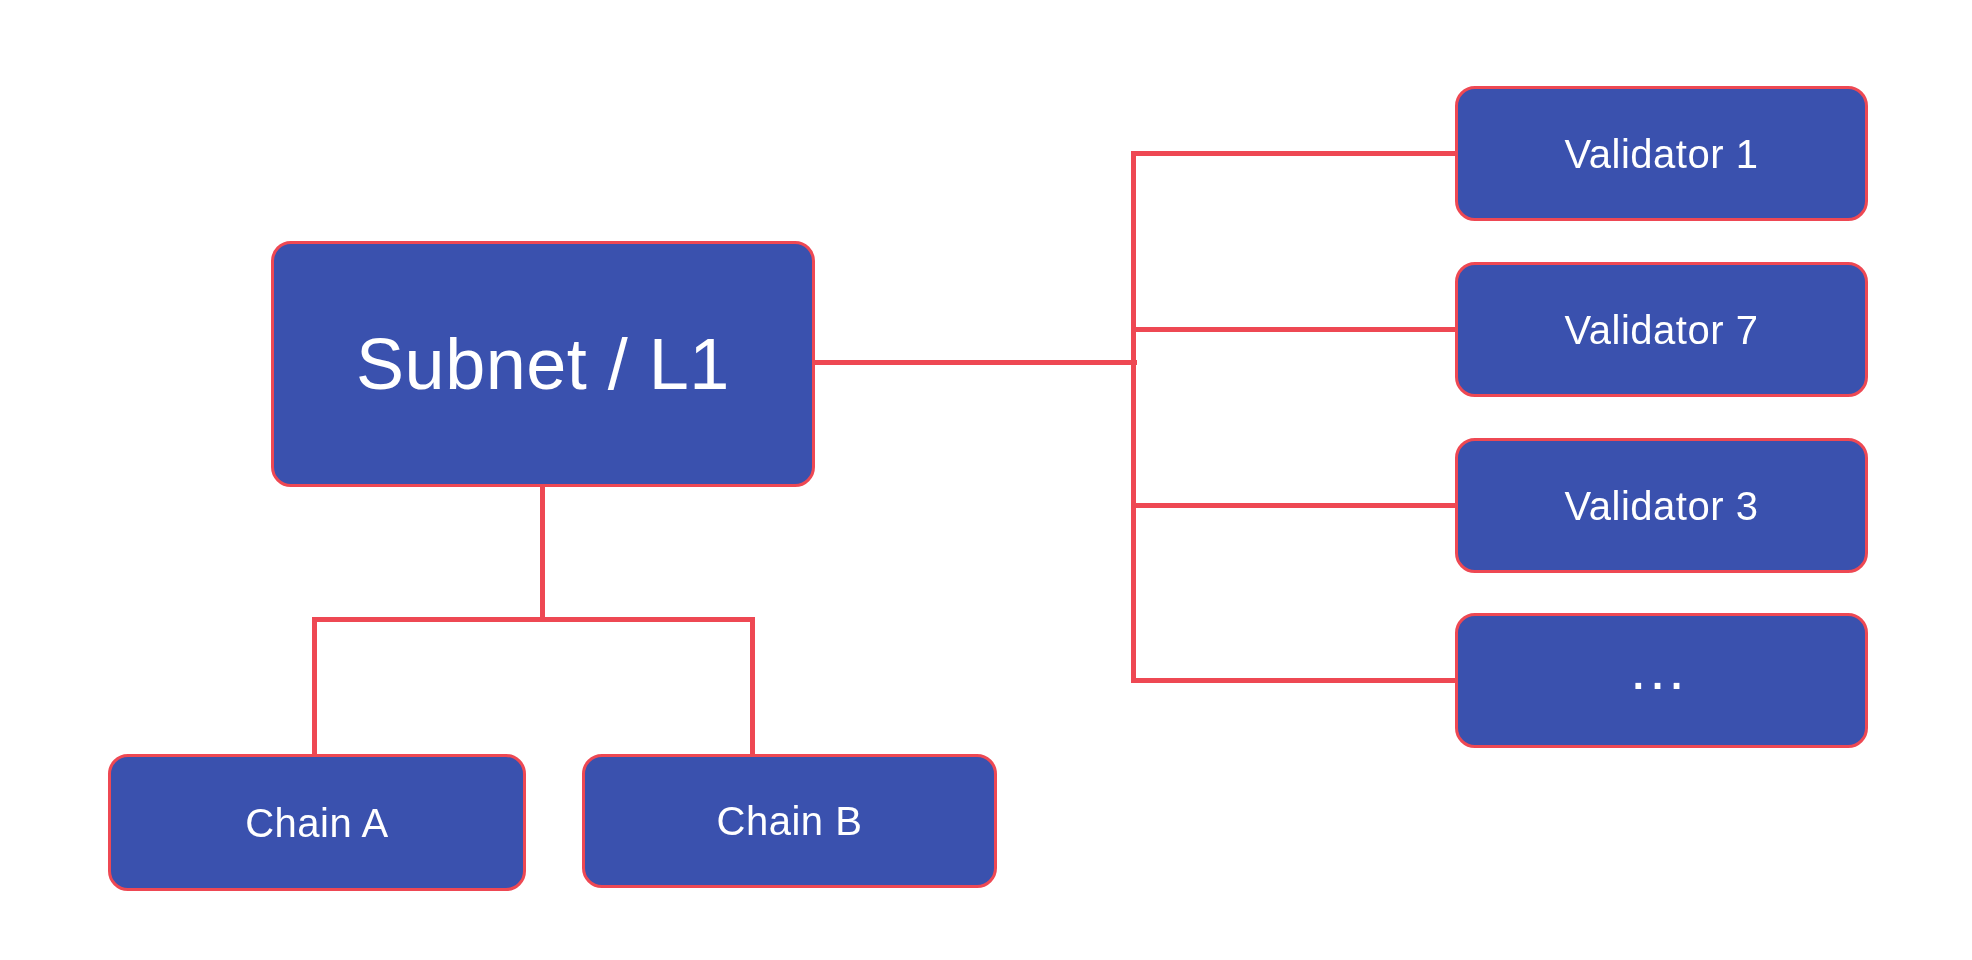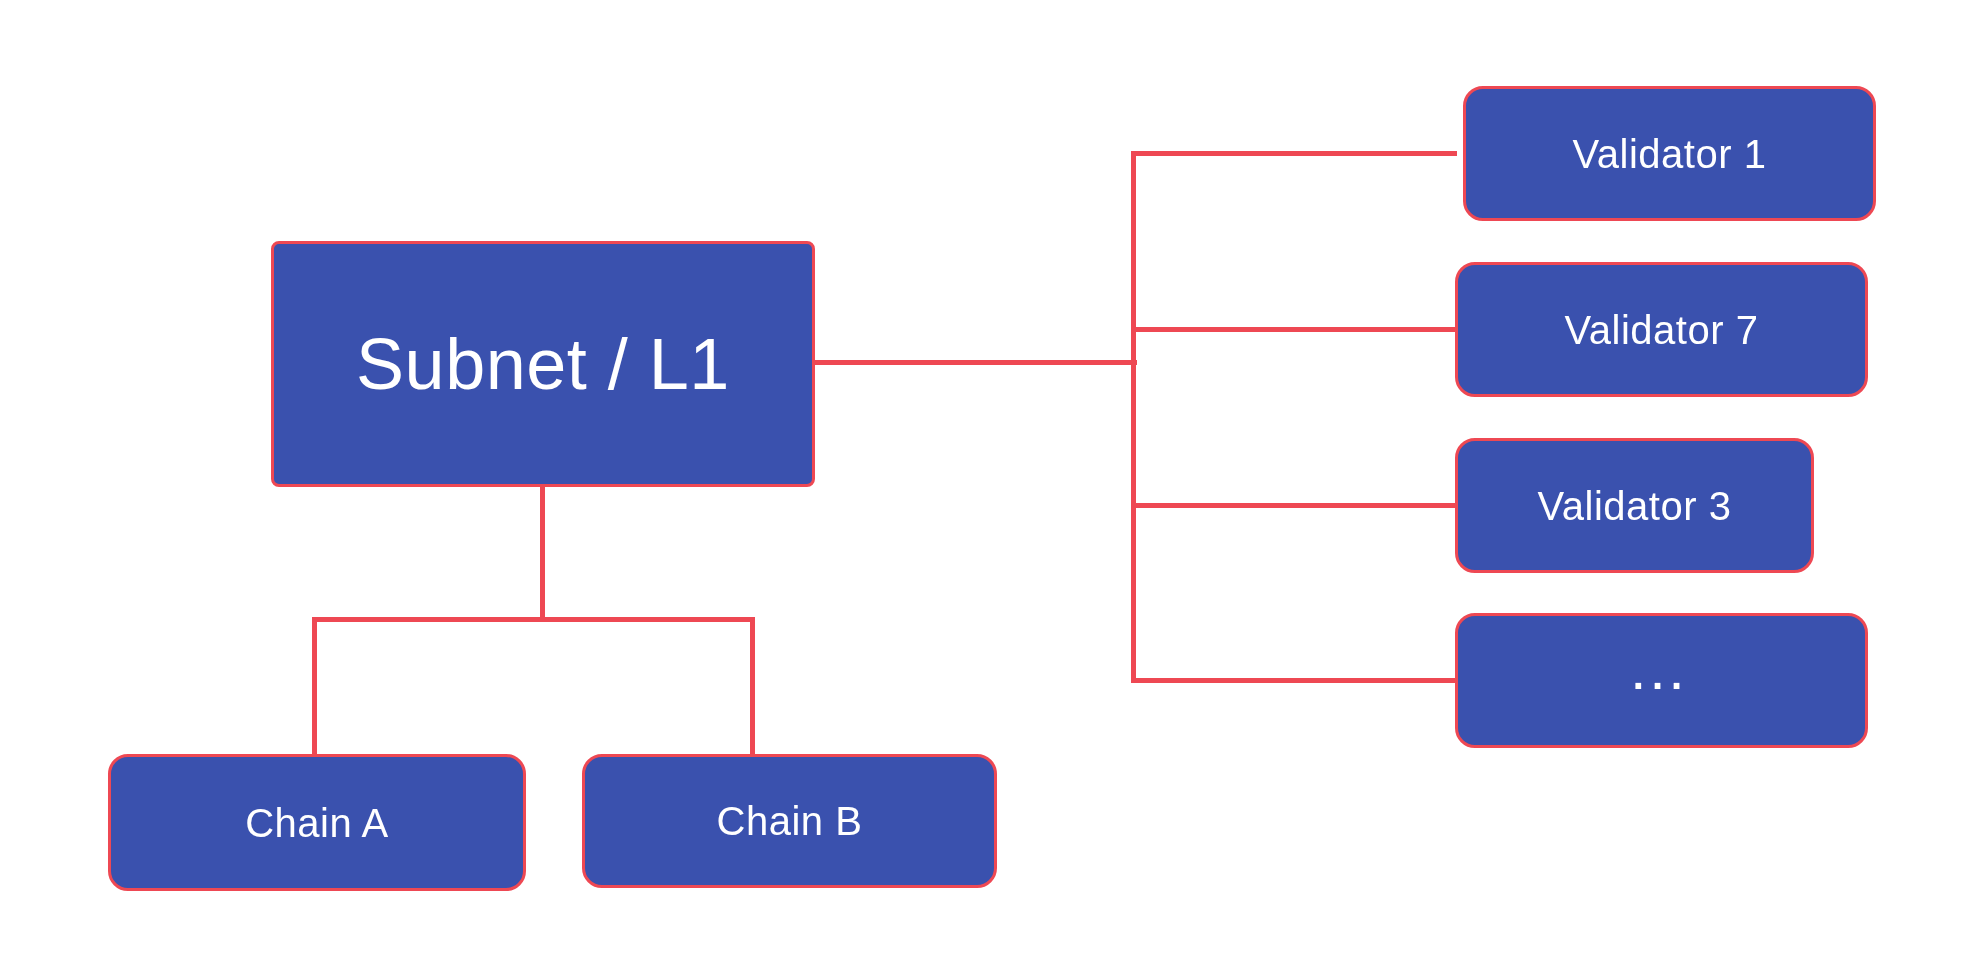--- a/index.html
+++ b/index.html
@@ -33,37 +33,37 @@
     display: flex;
     align-items: center;
     justify-content: center;
     color: var(--text, #ffffff);
     font-size: 40px;
     letter-spacing: 0.5px;
     line-height: 1;
     white-space: nowrap;
   }
   .node.big {
-    border-radius: 8px;
+    border-radius: 20px;
     font-size: 72px;
   }
   .node .label { display: block; }
   .node .label.ellipsis {
     letter-spacing: 8px;
     font-weight: bold;
     transform: translateY(-6px);
   }
 
   
   #node-subnet    { left: 271px;  top: 241px; width: 544px; height: 246px; }
   #node-chain-a   { left: 108px;  top: 754px; width: 418px; height: 137px; }
   #node-chain-b   { left: 582px;  top: 754px; width: 415px; height: 134px; }
-  #node-val-1     { left: 1455px; top: 86px;  width: 413px; height: 135px; margin-left: 8px; }
+  #node-val-1     { left: 1455px; top: 86px;  width: 413px; height: 135px; }
   #node-val-2     { left: 1455px; top: 262px; width: 413px; height: 135px; }
-  #node-val-3     { left: 1455px; top: 438px; width: 359px; height: 135px; }
+  #node-val-3     { left: 1455px; top: 438px; width: 413px; height: 135px; }
   #node-val-4     { left: 1455px; top: 613px; width: 413px; height: 135px; }
 
   
   #line-subnet-right { left: 813px;  top: 360px; width: 324px; }
   #line-trunk        { left: 1131px; top: 151px; height: 532px; }
   #line-branch-v1    { left: 1131px; top: 151px; width: 326px; }
   #line-branch-v2    { left: 1131px; top: 327px; width: 326px; }
   #line-branch-v3    { left: 1131px; top: 503px; width: 326px; }
   #line-branch-v4    { left: 1131px; top: 678px; width: 326px; }
   #line-subnet-down  { left: 540px;  top: 485px; height: 136px; }

